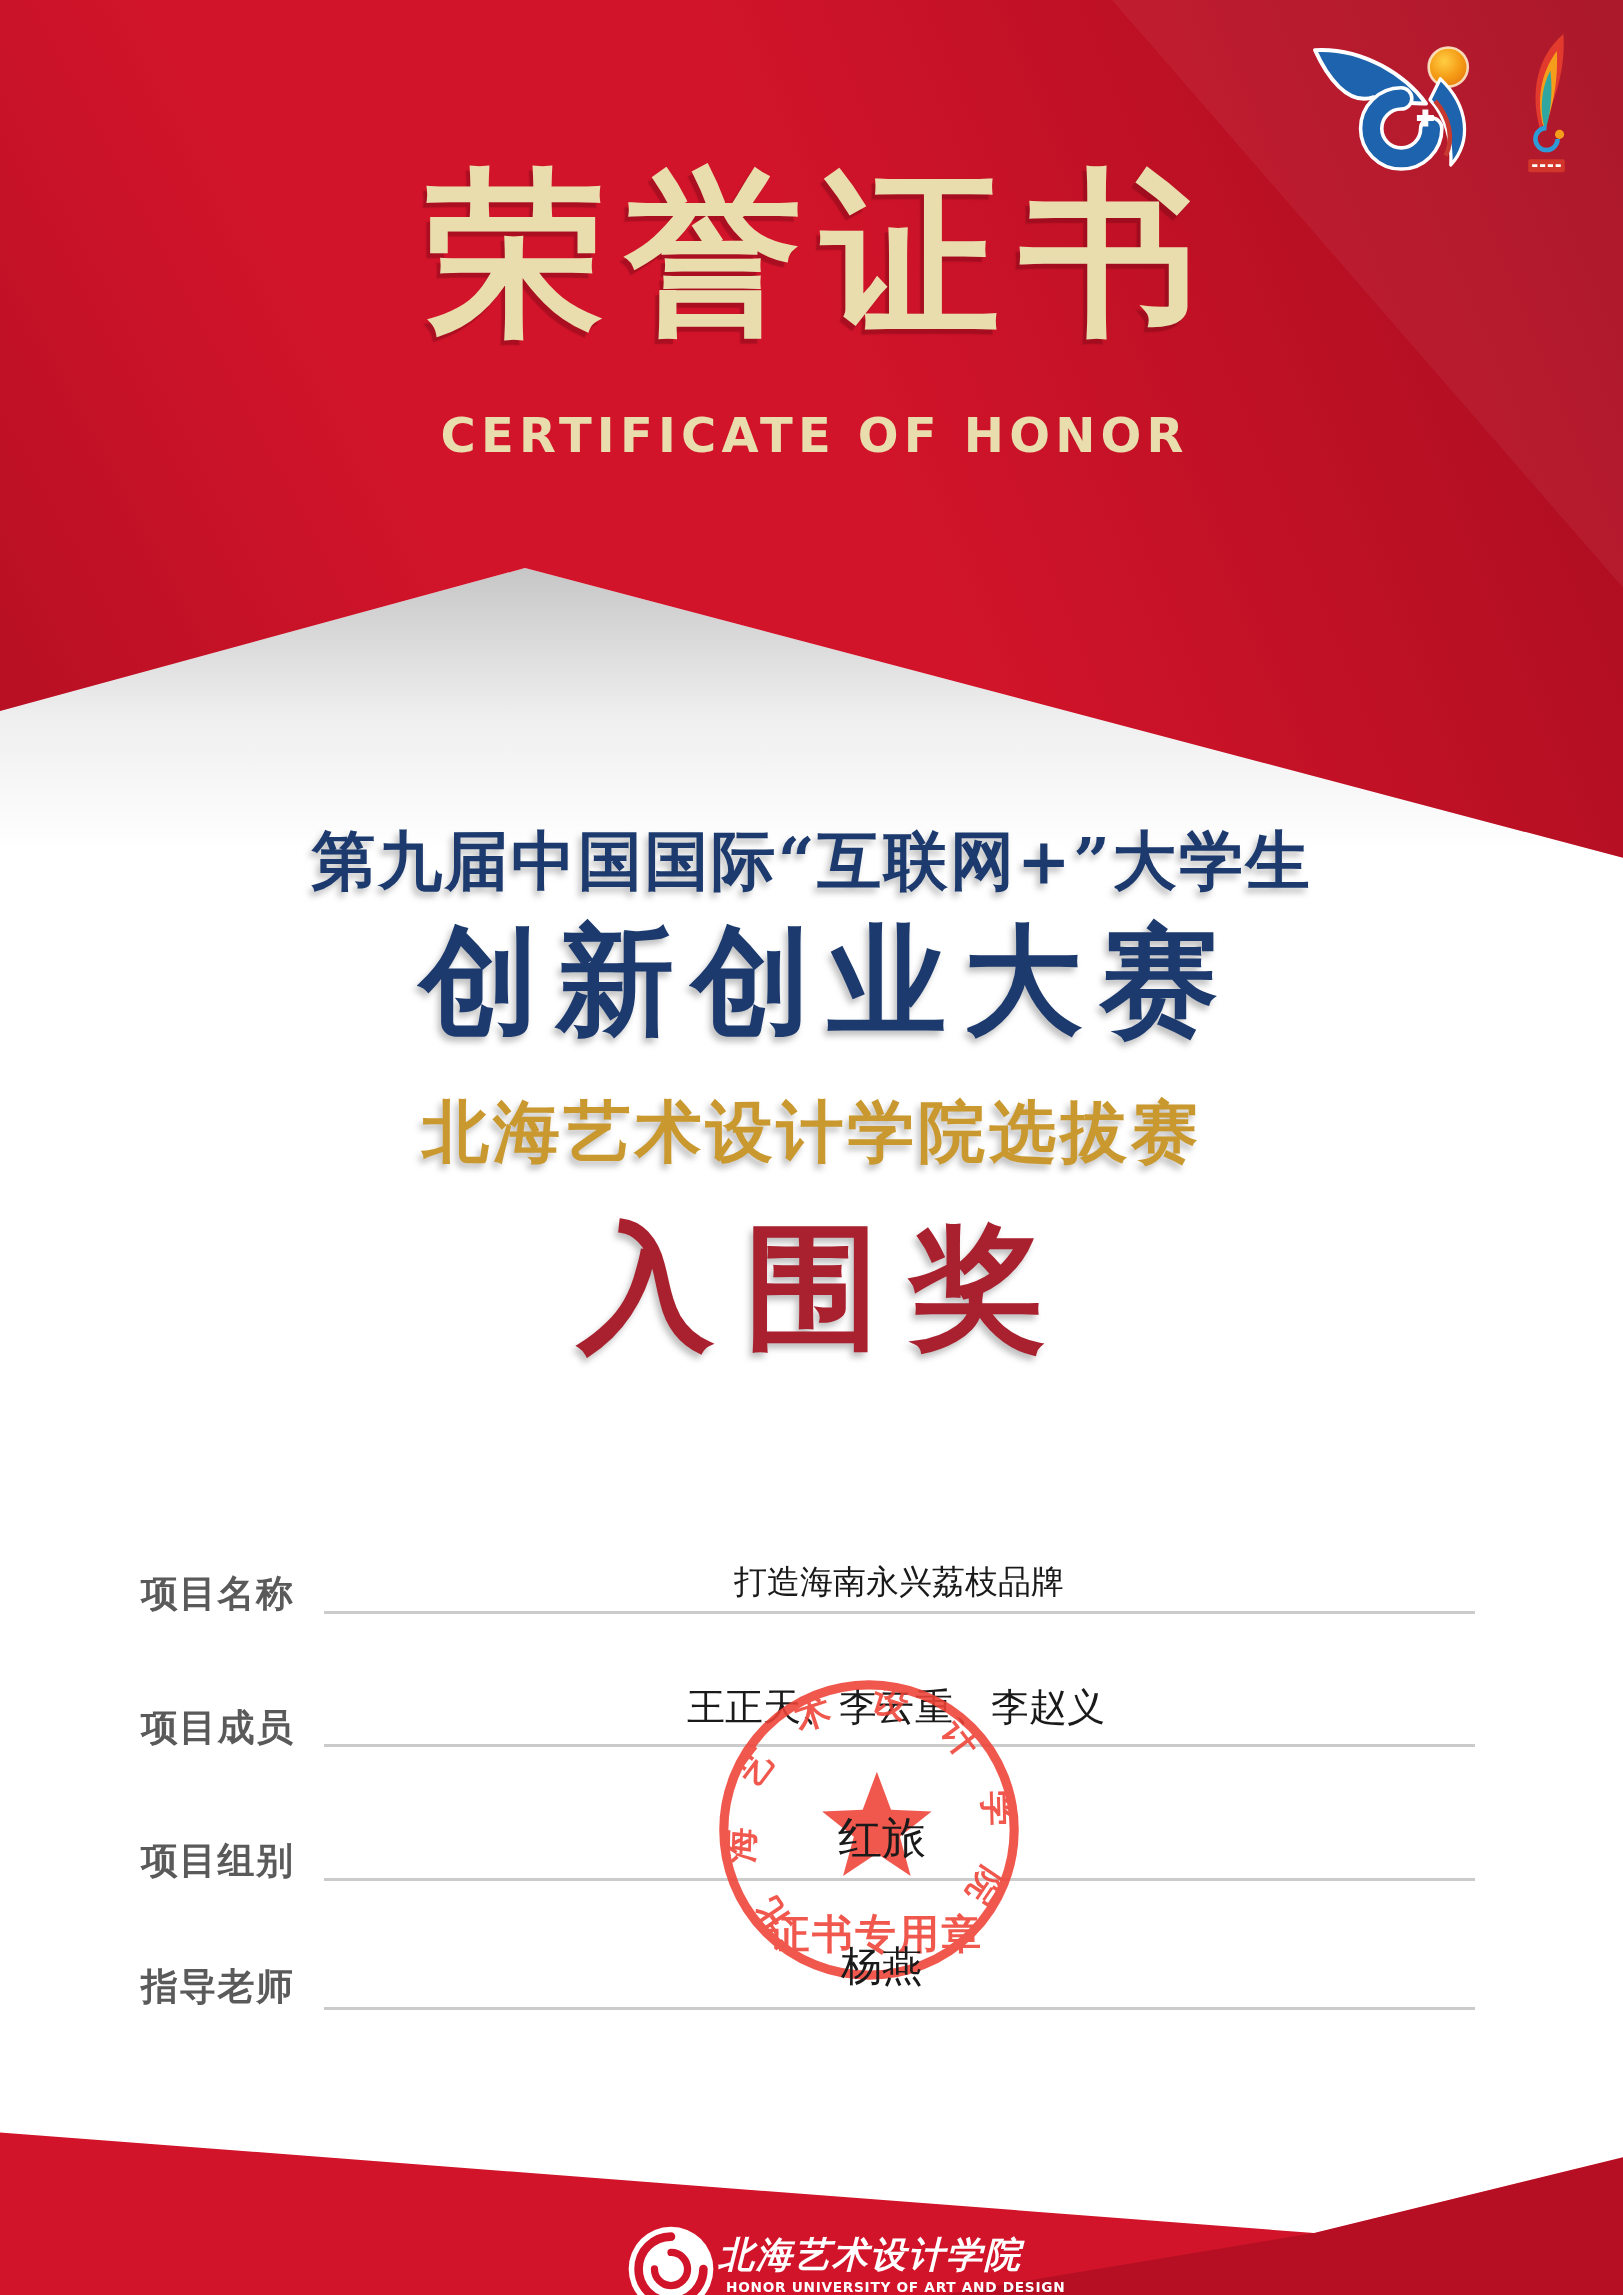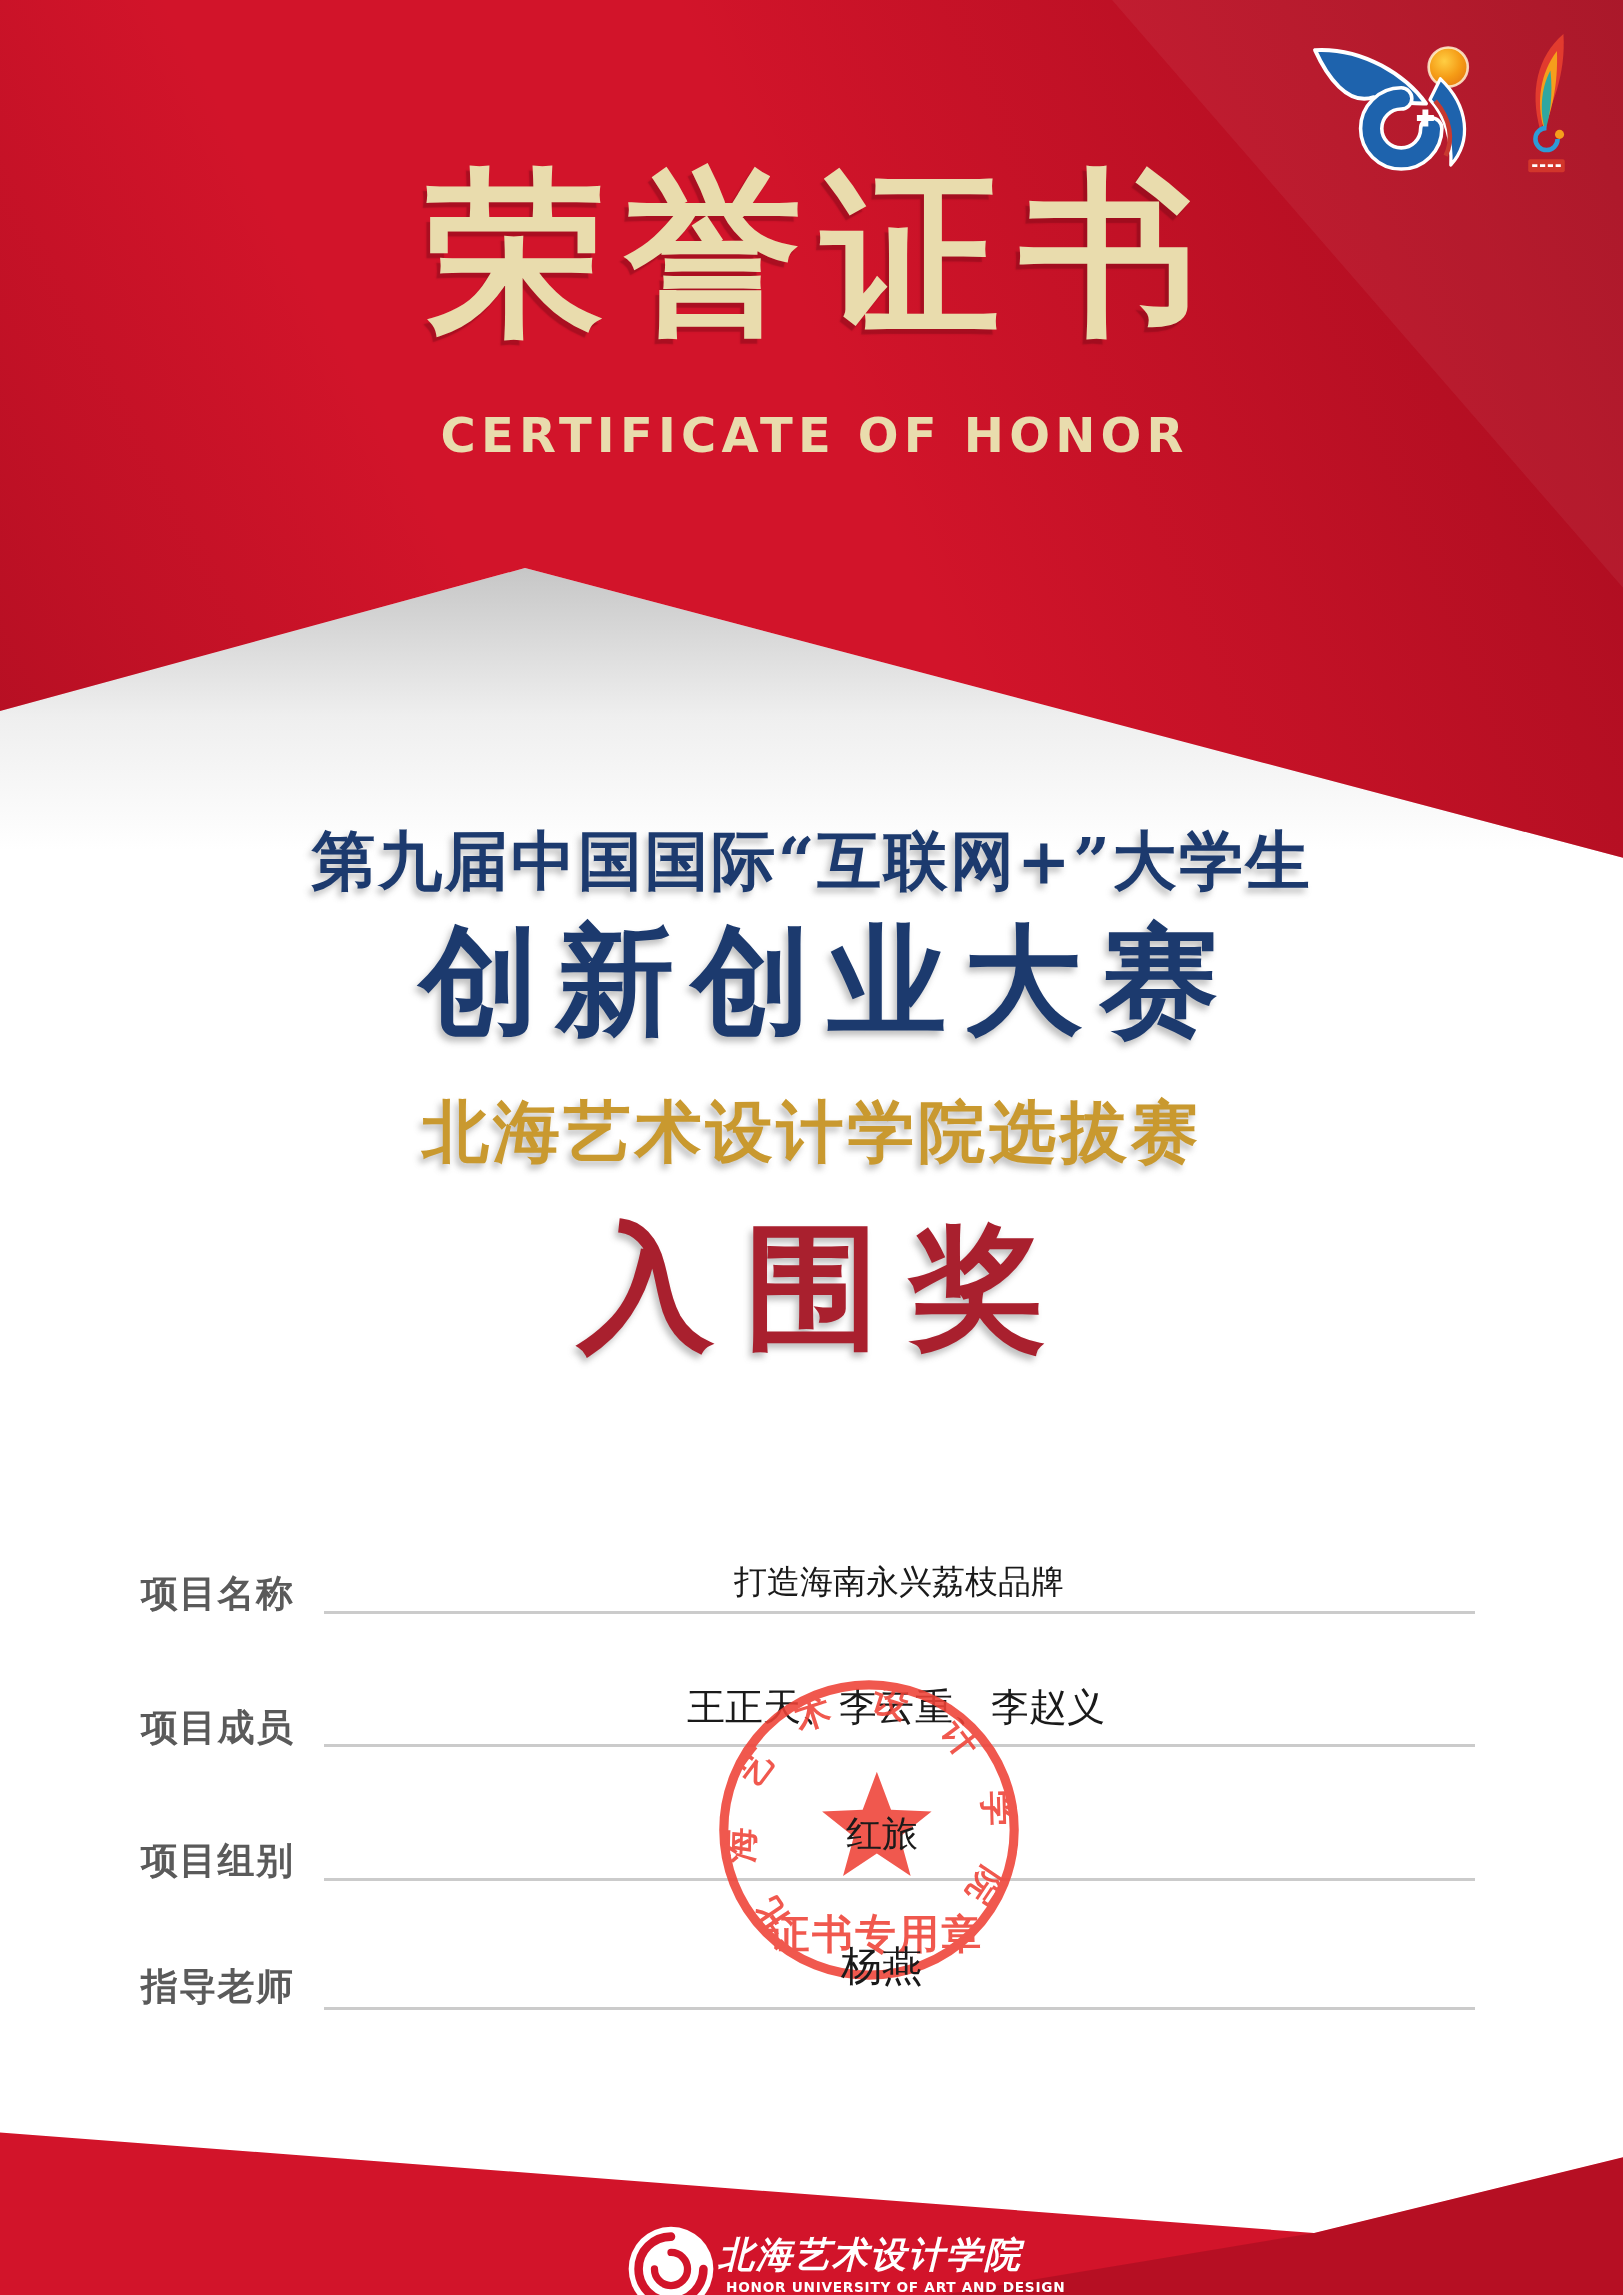--- a/index.html
+++ b/index.html
@@ -53,21 +53,21 @@
 
   
   .field-label{left:141px; z-index:3; font-size:37px; font-weight:bold;
     color:var(--label-gray); letter-spacing:1.3px; line-height:1;}
   .l1{top:1575px;} .l2{top:1709px;} .l3{top:1842px;} .l4{top:1968px;}
   .field-line{left:324px; width:1151px; height:2.6px; background:var(--line-gray); z-index:3;}
   .fl1{top:1611px;} .fl2{top:1744px;} .fl3{top:1878px;} .fl4{top:2007px;}
   .field-value{z-index:6; color:#1a1a1a; line-height:1; white-space:nowrap; transform:translateX(-50%);}
   .v1{left:899px; top:1565px; font-size:33px;}
   .v2{left:896px; top:1688px; font-size:38px; z-index:3;}
-  .v3{left:882px; top:1816px; font-size:36px;}
+  .v3{left:882px; top:1816px; font-size:44px;}
   .v4{left:882px; top:1946px; font-size:41px;}
 
   
   .stamp{left:714px; top:1675px; width:310px; height:310px; z-index:5; opacity:.88;}
 
   
   .footer{
     left:0; top:2120px; width:1624px; height:176px; z-index:2;
     clip-path:polygon(0 12.4px, 1314px 113px, 1624px 37px, 1624px 176px, 0 176px);
     background:var(--header-red);

